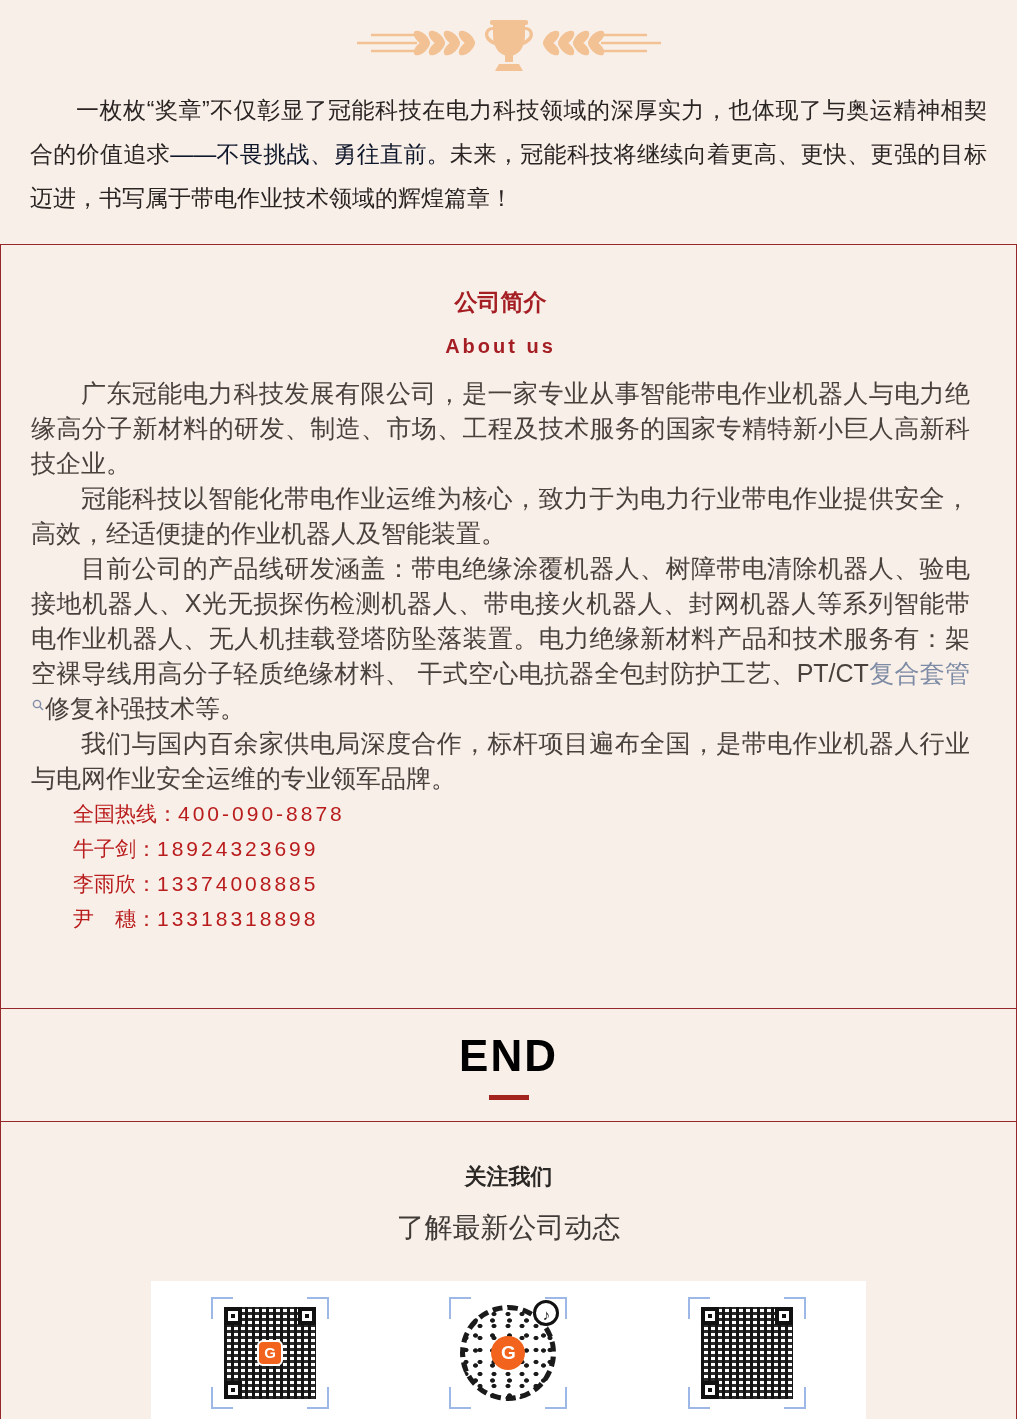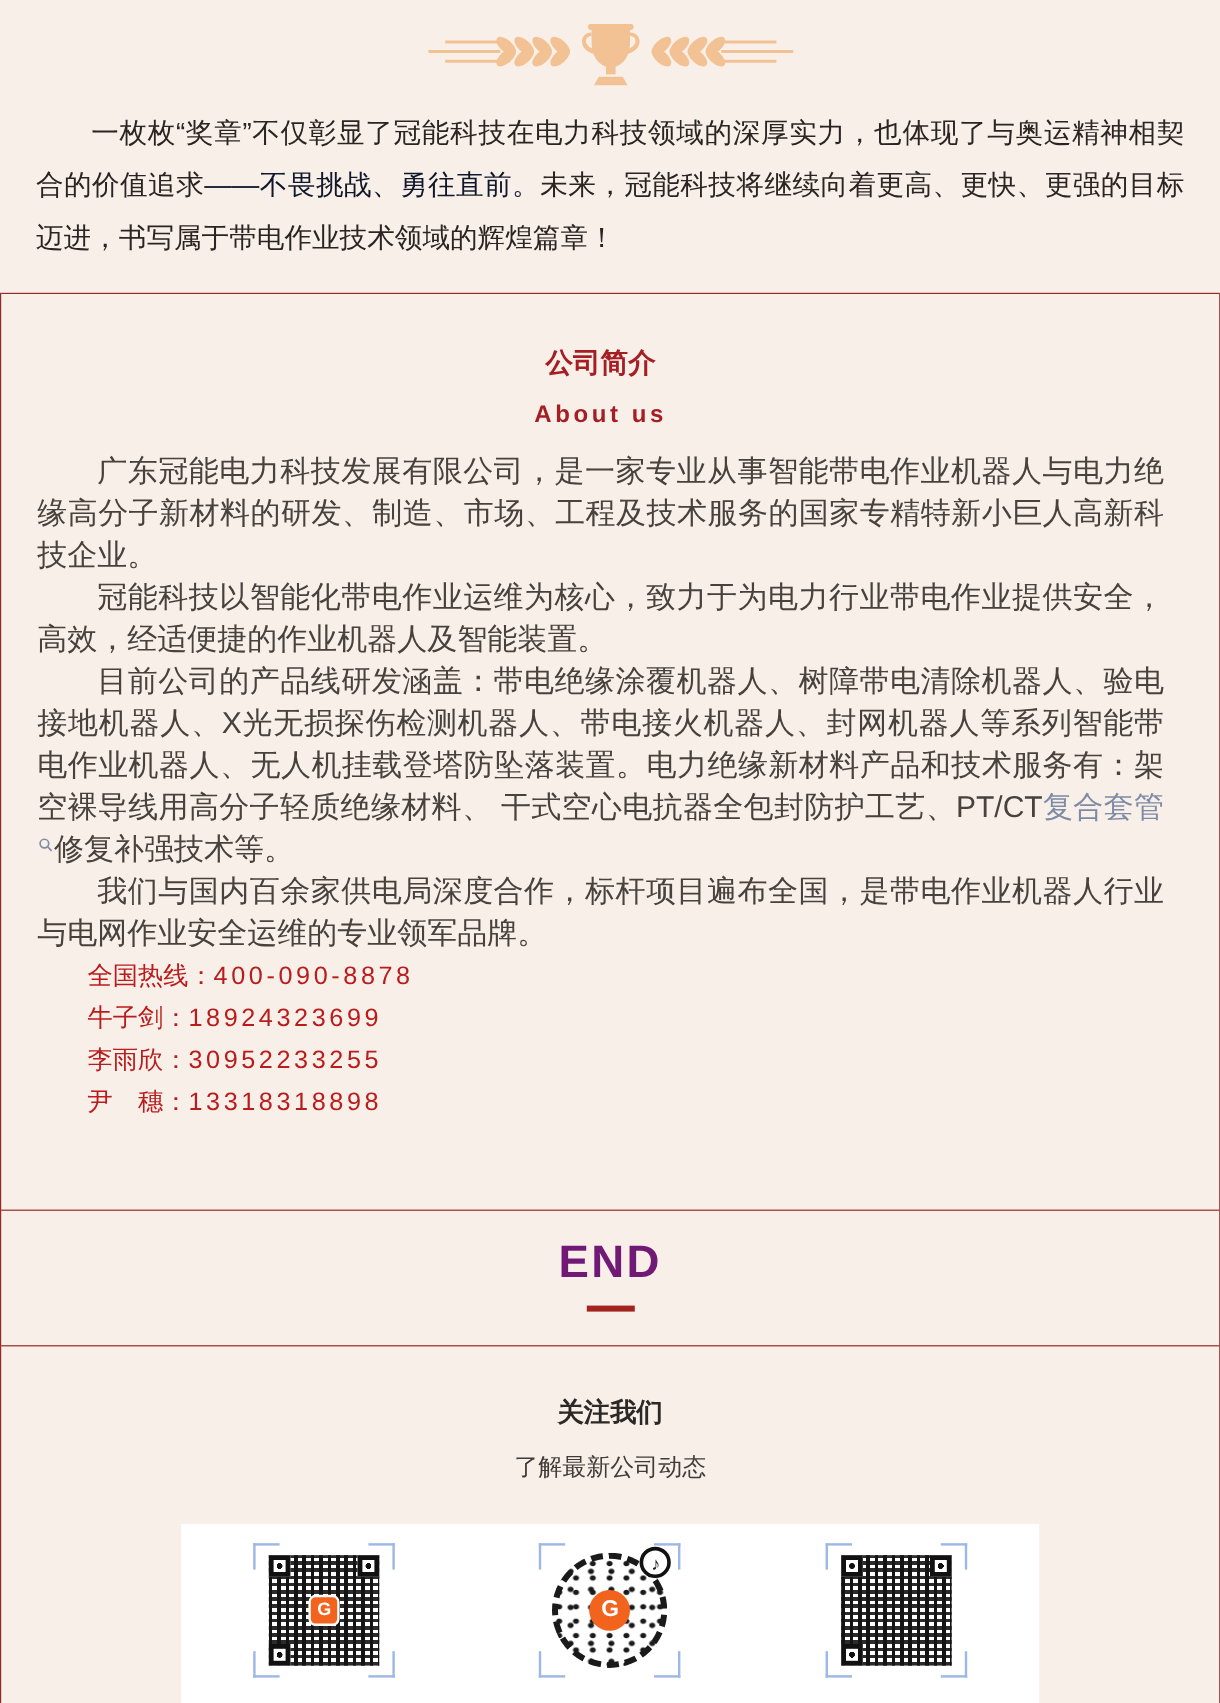--- a/index.html
+++ b/index.html
@@ -25,27 +25,27 @@
               letter-spacing:3px; margin-top:17px; }
   .paras { margin-top:18px; }
   .paras p { font-size:25px; line-height:35px; color:#48413c; text-align:justify;
              text-indent:2em; }
   .link { color:#7e8ba5; }
   .sup-icon { vertical-align:6px; margin:0 1px; }
   .contact-line { font-size:21px; line-height:35px; color:#b91c1c; text-indent:2em; }
   .contact-line .digits { letter-spacing:3px; }
 
   .end-strip { height:112px; text-align:center; padding-top:22px; }
-  .end-word { font-size:38px; font-weight:bold; color:#701a75; letter-spacing:2px; }
+  .end-word { font-size:44px; font-weight:bold; color:#000000; letter-spacing:2px; }
   .end-dash { width:40px; height:5px; background:#a3231f; margin:14px auto 0 auto; }
 
   .box2 { border-top:1px solid #96282b; border-bottom:1px solid #96282b;
           padding:40px 0 32px 0; }
   .follow-title { text-align:center; font-size:22px; font-weight:bold; color:#2b2825; }
-  .follow-sub { text-align:center; font-size:20px; color:#403b37; margin-top:17px; }
+  .follow-sub { text-align:center; font-size:28px; color:#403b37; margin-top:17px; }
 
   .qr-panel { width:715px; height:190px; background:#ffffff; margin:34px auto 0 auto;
               display:flex; justify-content:space-around; align-items:center; }
   .qr-unit { display:flex; flex-direction:column; align-items:center; width:210px; }
   .frame { position:relative; width:118px; height:112px;
            display:flex; align-items:center; justify-content:center; }
   .frame i { position:absolute; width:22px; height:22px; border:0 solid #9db7e6; }
   .frame .c1 { top:0; left:0; border-top-width:2px; border-left-width:2px; }
   .frame .c2 { top:0; right:0; border-top-width:2px; border-right-width:2px; }
   .frame .c3 { bottom:0; left:0; border-bottom-width:2px; border-left-width:2px; }
@@ -152,21 +152,21 @@
       <div class="paras">
         <p>广东冠能电力科技发展有限公司，是一家专业从事智能带电作业机器人与电力绝缘高分子新材料的研发、制造、市场、工程及技术服务的国家专精特新小巨人高新科技企业。</p>
         <p>冠能科技以智能化带电作业运维为核心，致力于为电力行业带电作业提供安全，高效，经适便捷的作业机器人及智能装置。</p>
         <p><span>目前公司的产品线研发涵盖：带电绝缘涂覆机器人、树障带电清除机器人、验电接地机器人、X光无损探伤检测机器人、带电接火机器人、封网机器人等系列智能带电作业机器人、无人机挂载登塔防坠落装置。电力绝缘新材料产品和技术服务有：架空裸导线用高分子轻质绝缘材料、 干式空心电抗器全包封防护工艺、PT/CT</span><a class="link">复合套管</a><svg class="sup-icon" width="12" height="12" viewBox="0 0 12 12">
               <circle cx="5" cy="5" r="3.6" fill="none" stroke="#7e8ba5" stroke-width="1.4"></circle>
               <line x1="7.8" y1="7.8" x2="11" y2="11" stroke="#7e8ba5" stroke-width="1.4"></line>
             </svg><span>修复补强技术等。</span></p>
         <p>我们与国内百余家供电局深度合作，标杆项目遍布全国，是带电作业机器人行业与电网作业安全运维的专业领军品牌。</p>
         <div class="contact-line"><span>全国热线：</span><span class="digits">400-090-8878</span></div>
         <div class="contact-line"><span>牛子剑：</span><span class="digits">18924323699</span></div>
-        <div class="contact-line"><span>李雨欣：</span><span class="digits">30952233255</span></div>
+        <div class="contact-line"><span>李雨欣：</span><span class="digits">13374008885</span></div>
         <div class="contact-line"><span>尹　穗：</span><span class="digits">13318318898</span></div>
       </div>
     </div>
 
     <div class="end-strip">
       <div class="end-word">END</div>
       <div class="end-dash"></div>
     </div>
 
     <div class="box2">

